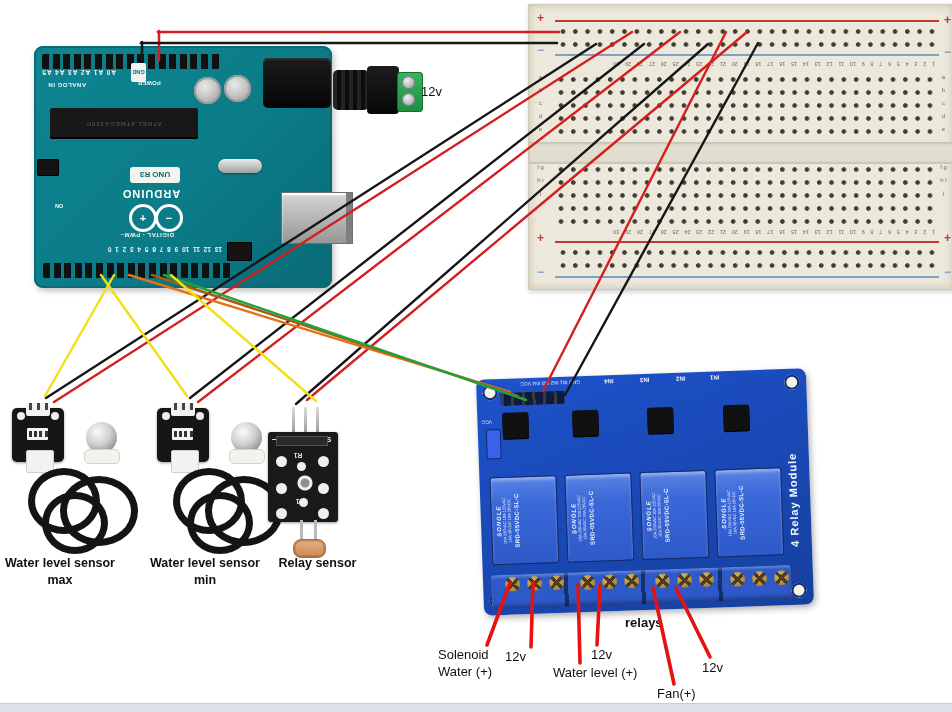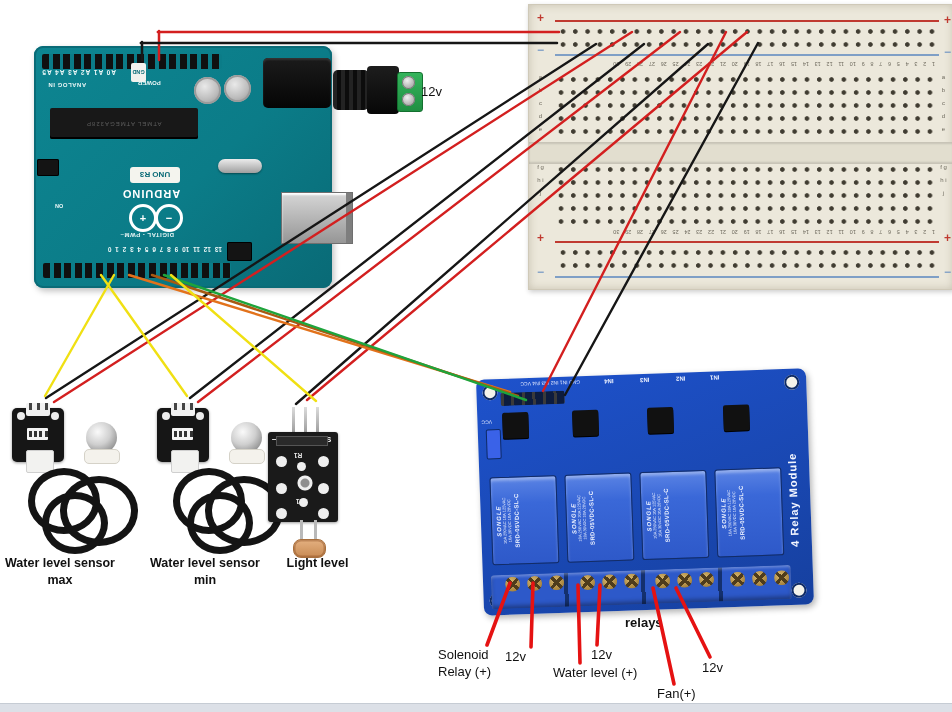--- a/index.html
+++ b/index.html
@@ -303,28 +303,28 @@
   <div class="abs ldot" style="left:318px;top:483px;"></div>
   <div class="abs ldot" style="left:276px;top:508px;"></div>
   <div class="abs ldot" style="left:318px;top:508px;"></div>
   <div class="abs ldot" style="left:297px;top:462px;width:9px;height:9px;"></div>
   <div class="abs ldot" style="left:299px;top:498px;width:9px;height:9px;"></div>
   <div class="abs ls-center"></div>
   <div class="abs ldr-leg" style="left:300px;top:520px;"></div>
   <div class="abs ldr-leg" style="left:314px;top:520px;"></div>
   <div class="abs ldr"></div>
   <div class="abs sensor-label" style="left:270px;top:555px;width:95px;">
-    <div>Light level</div>
+    <div>Relay sensor</div>
   </div>
 
   <div class="abs relays-label">relays</div>
 
   <div class="out-label" style="left:438px;top:646px;">
     <div>Solenoid</div>
-    <div>Relay (+)</div>
+    <div>Water (+)</div>
   </div>
   <div class="out-label" style="left:505px;top:648px;">12v</div>
   <div class="out-label" style="left:591px;top:646px;">12v</div>
   <div class="out-label" style="left:553px;top:664px;">Water level (+)</div>
   <div class="out-label" style="left:657px;top:685px;">Fan(+)</div>
   <div class="out-label" style="left:702px;top:659px;">12v</div>
 
   <div class="abs bottom-strip"></div>
 
   <svg class="wire-layer" viewBox="0 0 952 712">

